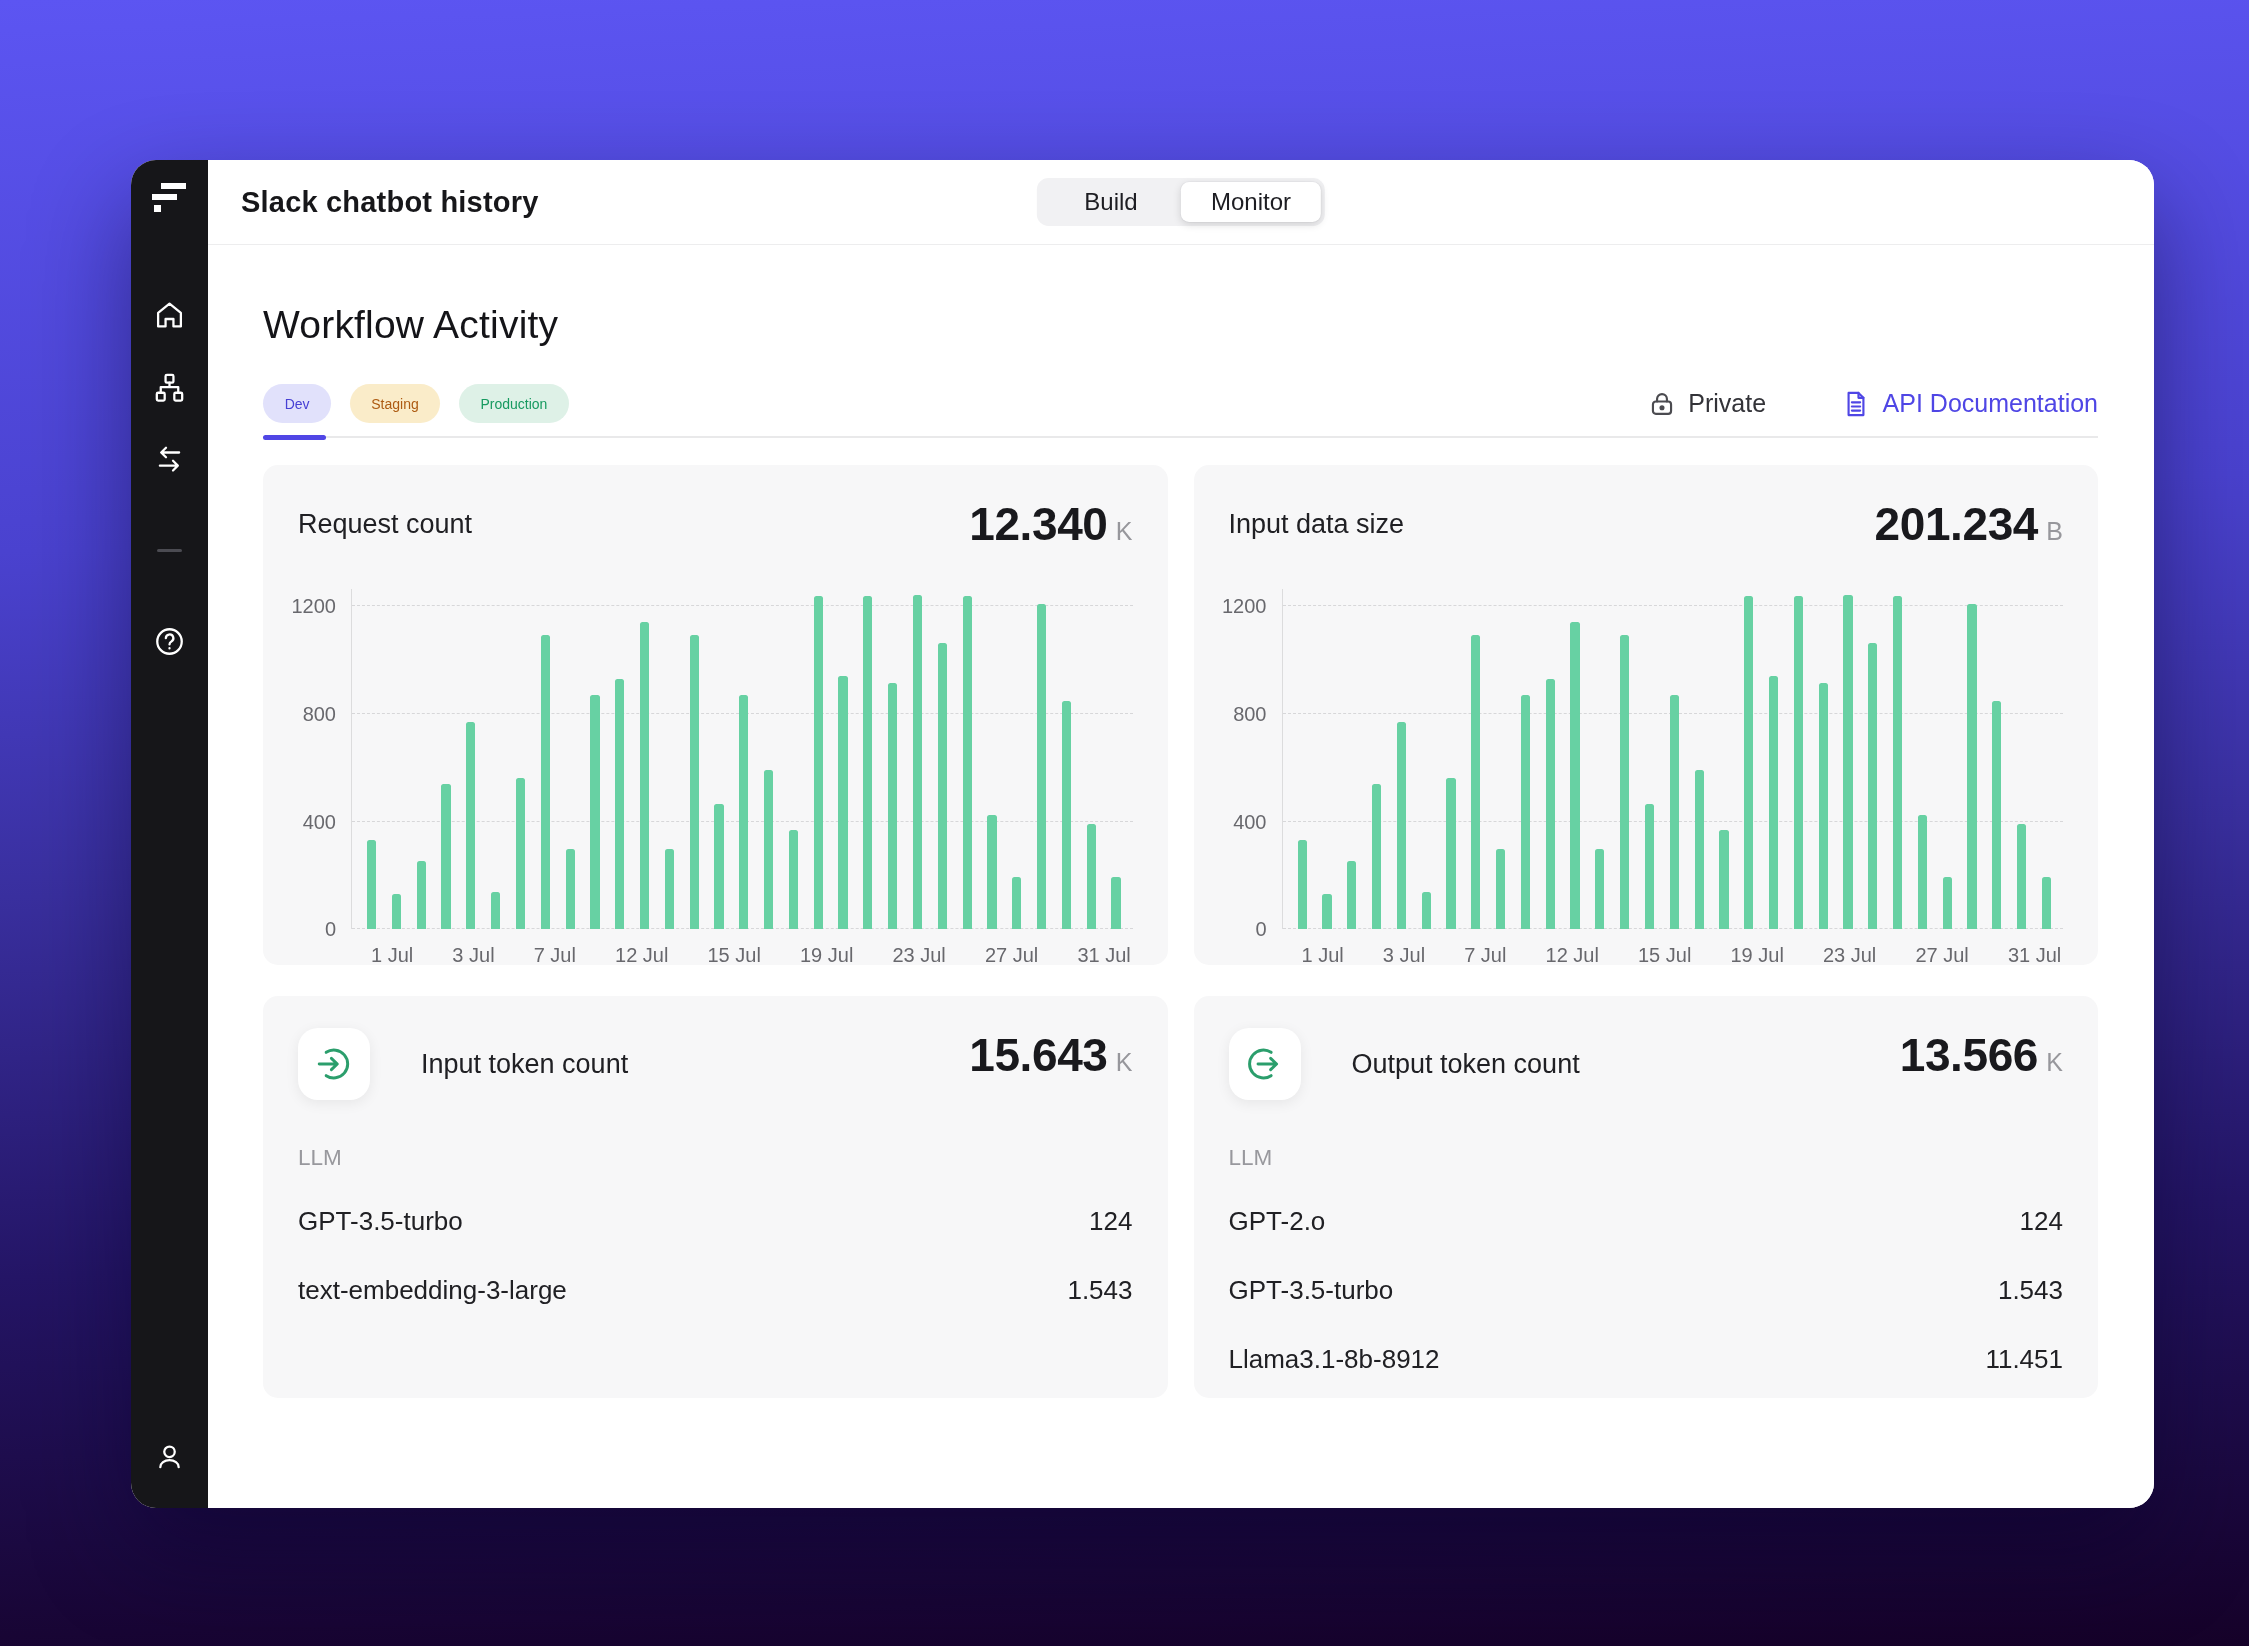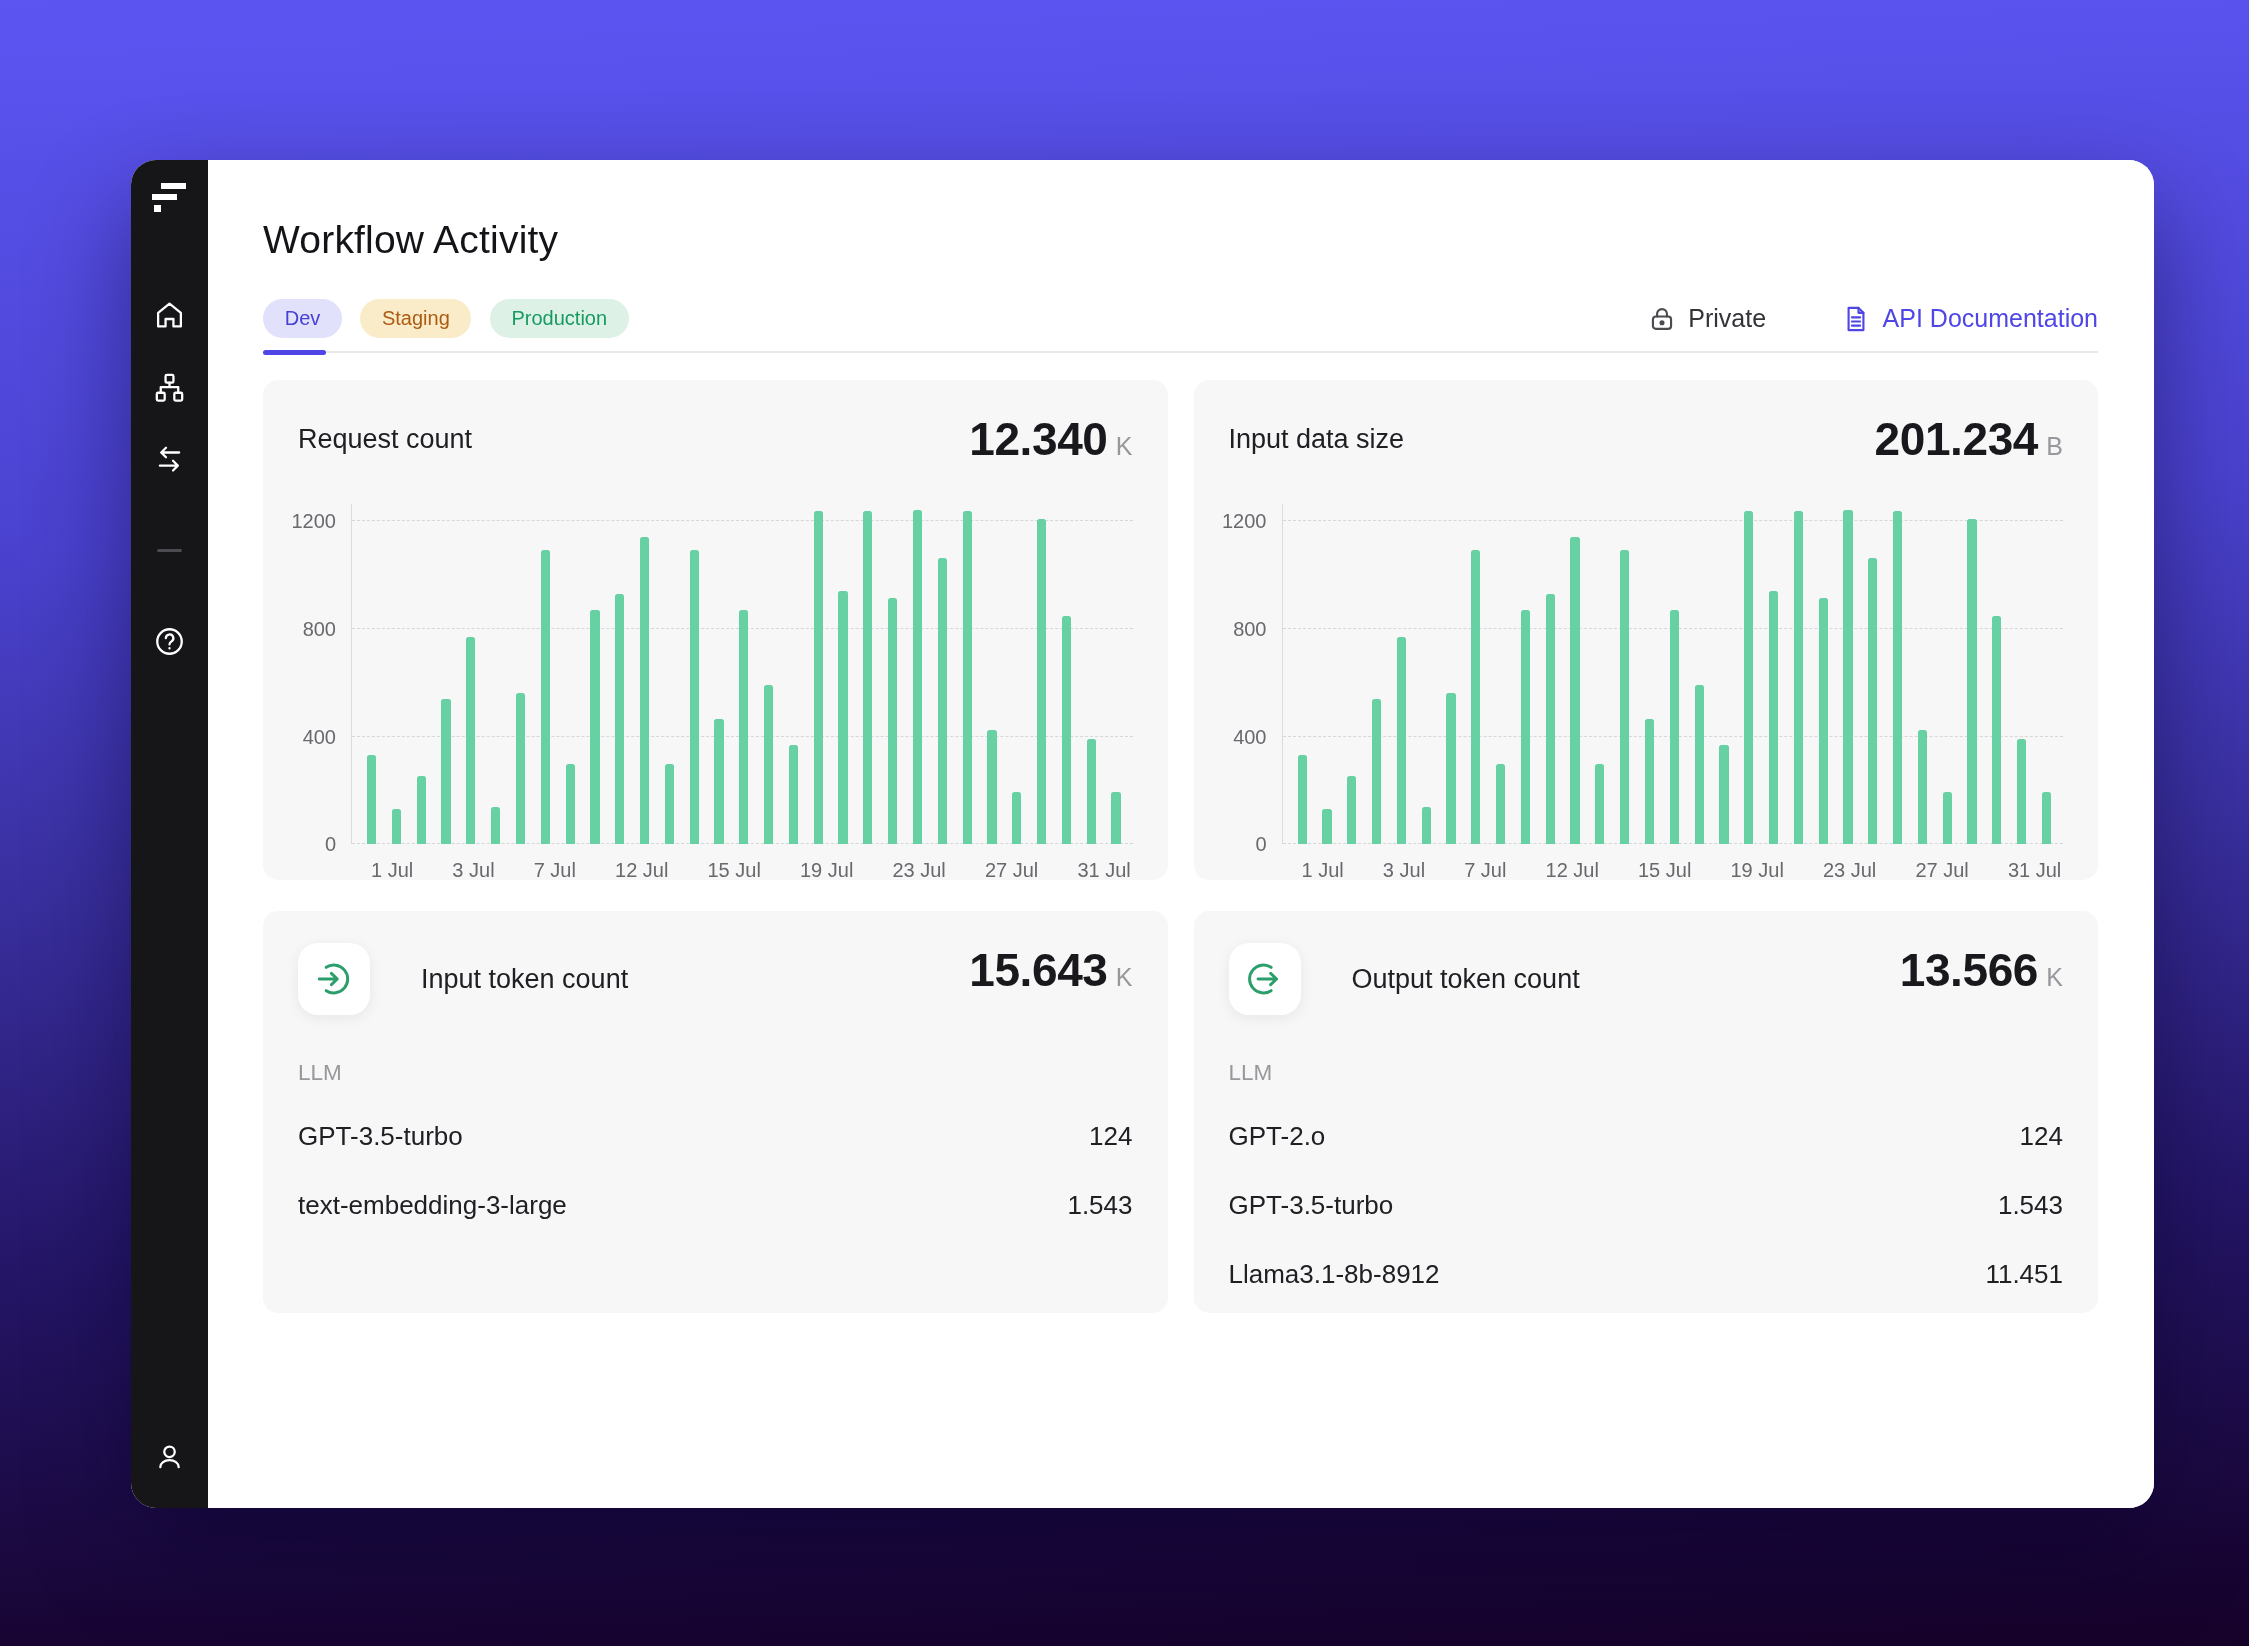--- a/index.html
+++ b/index.html
@@ -45,21 +45,21 @@
     font-size:24px; color:#1d1d22; border-radius:8.3px; cursor:pointer; font-weight:500;
   }
   .toggle-btn.active {
     background:#fff; box-shadow:0 2.5px 8.3px rgba(0,0,0,.14), 0 0 0 0.8px #e9e9ec;
   }
   .content { padding:58px 56px 0 55px; flex:1; }
   .page-title { font-size:39px; font-weight:400; color:#141418; letter-spacing:0.2px; }
   .tabs-row { margin-top:37px; display:flex; align-items:center; }
   .pills { display:flex; gap:18.3px; }
   .pill {
-    height:39px; padding:0 21.7px; border-radius:20px; font-size:20px;
+    height:39px; padding:0 21.7px; border-radius:20px; font-size:14px;
     display:flex; align-items:center; cursor:pointer; font-weight:500;
   }
   .pill-dev        { background:#e1e1fb; color:#4740d4; }
   .pill-staging    { background:#faecc9; color:#ad5b12; }
   .pill-production { background:#def1e7; color:#179a60; }
   .tabs-spacer { flex:1; }
   .meta { display:flex; align-items:center; gap:76px; }
   .private-badge { display:flex; align-items:center; gap:12.5px; font-size:25px; color:#333338; cursor:pointer; }
   .api-link { display:flex; align-items:center; gap:12.5px; font-size:25px; color:#4f46e5; font-weight:500; cursor:pointer; }
   .tabs-underline { margin-top:11.7px; position:relative; height:5.8px; }
@@ -155,20 +155,27 @@
     <div class="nav-icon">
       <svg class="icn" width="35" height="35" viewBox="0 0 40 40">
         <circle cx="20" cy="13.5" r="6"></circle>
         <path d="M9.5 31 a10.5 8 0 0 1 21 0"></path>
       </svg>
     </div>
   </div>
 
   <div class="main">
 
+    <div class="topbar">
+      <div class="app-title">Slack chatbot history</div>
+      <div class="toggle">
+        <div class="toggle-btn">Build</div>
+        <div class="toggle-btn active">Monitor</div>
+      </div>
+    </div>
 
     <div class="content">
       <div class="page-title">Workflow Activity</div>
 
       <div class="tabs-row">
         <div class="pills">
           <div class="pill pill-dev">Dev</div>
           <div class="pill pill-staging">Staging</div>
           <div class="pill pill-production">Production</div>
         </div>

